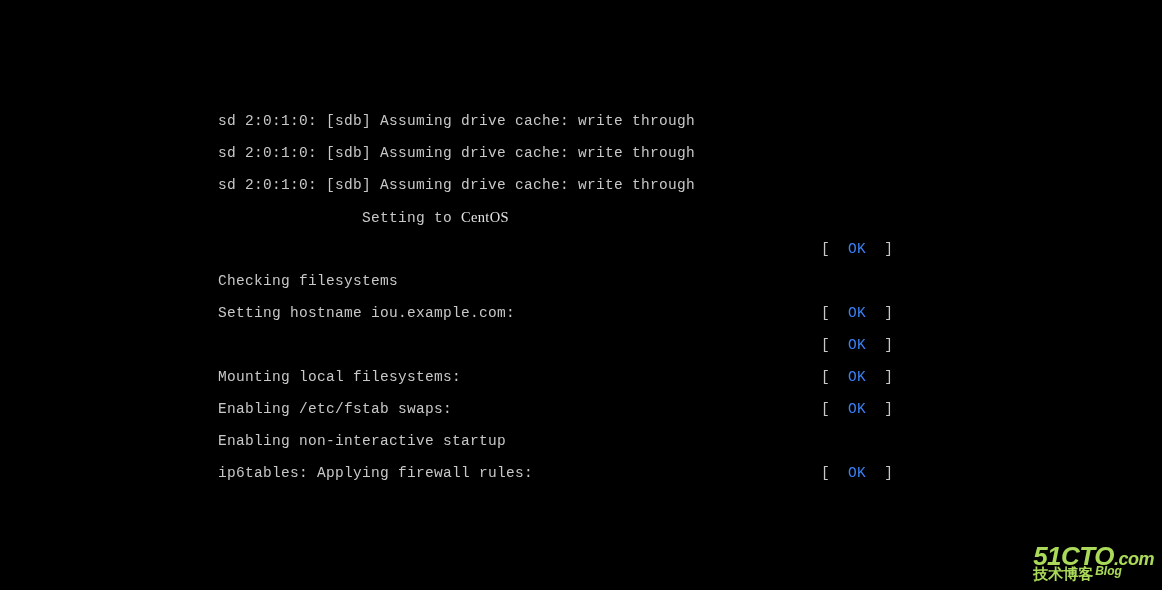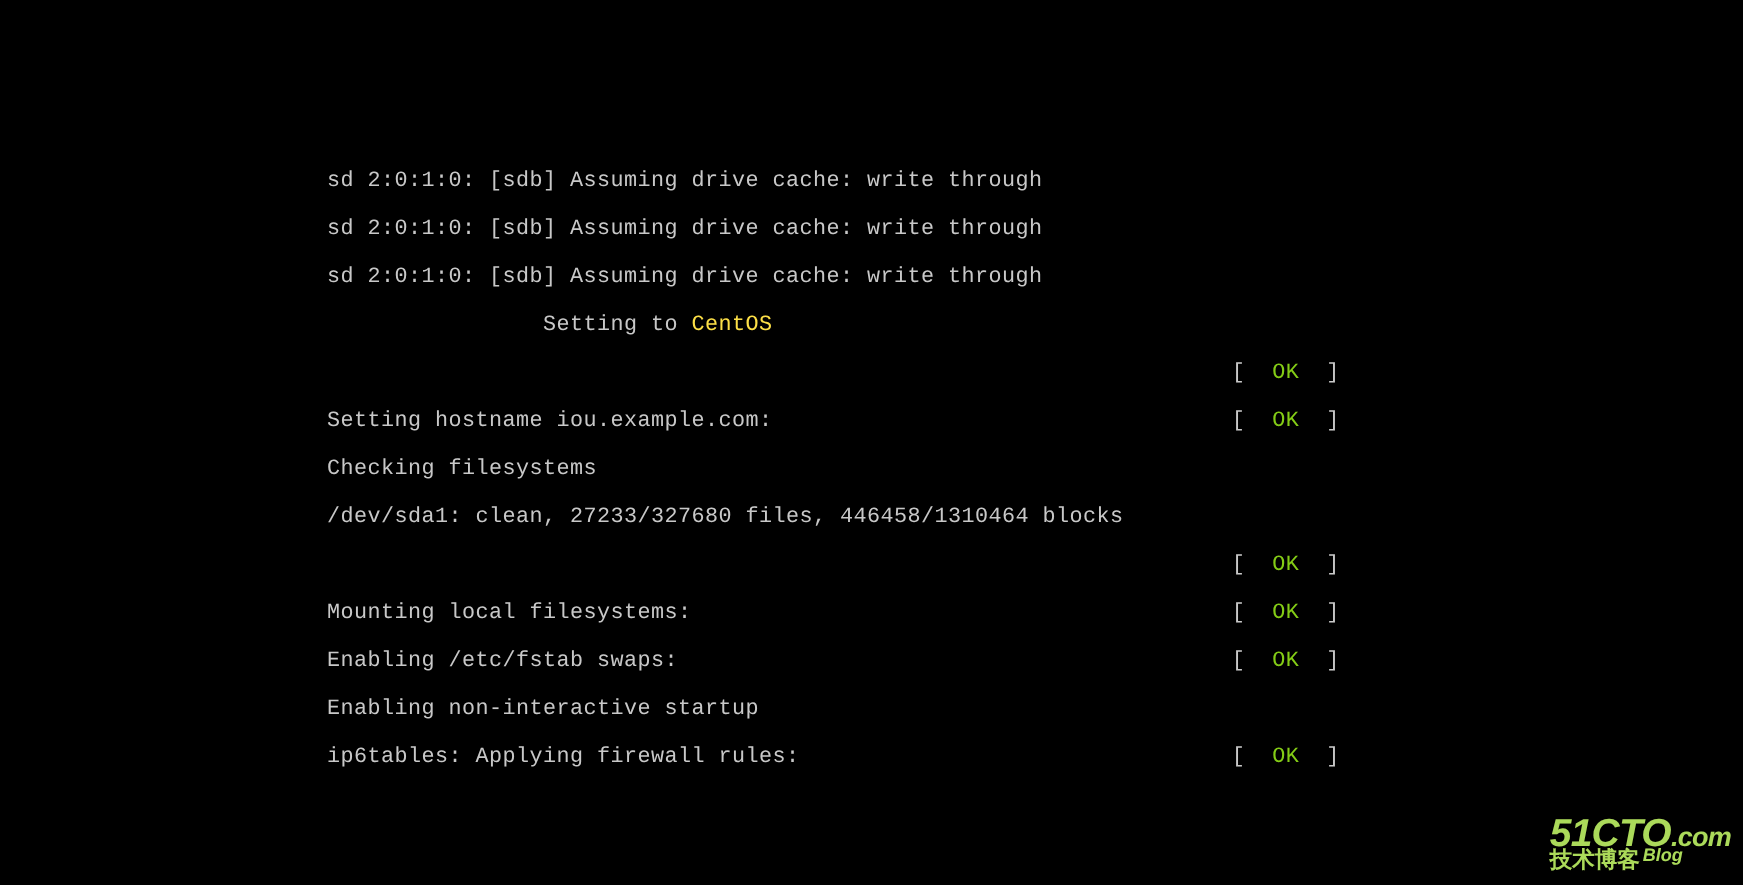--- a/index.html
+++ b/index.html
@@ -16,22 +16,22 @@
   }
   .screen {
     position: absolute;
     top: 97px;
     left: 218px;
     width: 730px;
     white-space: pre;
     letter-spacing: 0.3px;
   }
   .line { display: block; height: 16px; }
-  .green { color: #84cc16; }
-  .cyan { color: #fde047; }
+  .green { color: #3b82f6; }
+  .cyan { color: #e5e5e5; font-family: Liberation Serif, serif; }
   
   .watermark {
     position: absolute;
     right: 8px;
     bottom: 8px;
     text-align: left;
     color: #bef264;
     font-family: Arial, sans-serif;
     opacity: 0.9;
   }
@@ -56,23 +56,22 @@
 </style>
 </head>
 <body>
 
 <div class="screen">
 <span class="line">sd 2:0:1:0: [sdb] Assuming drive cache: write through</span>
 <span class="line">sd 2:0:1:0: [sdb] Assuming drive cache: write through</span>
 <span class="line">sd 2:0:1:0: [sdb] Assuming drive cache: write through</span>
 <span class="line"><span>                Setting to </span><span class="cyan">CentOS</span></span>
 <span class="line"><span>                                                                   [  </span><span class="green">OK</span><span>  ]</span></span>
+<span class="line">Checking filesystems</span>
 <span class="line"><span>Setting hostname iou.example.com:                                  [  </span><span class="green">OK</span><span>  ]</span></span>
-<span class="line">Checking filesystems</span>
-<span class="line">/dev/sda1: clean, 27233/327680 files, 446458/1310464 blocks</span>
 <span class="line"><span>                                                                   [  </span><span class="green">OK</span><span>  ]</span></span>
 <span class="line"><span>Mounting local filesystems:                                        [  </span><span class="green">OK</span><span>  ]</span></span>
 <span class="line"><span>Enabling /etc/fstab swaps:                                         [  </span><span class="green">OK</span><span>  ]</span></span>
 <span class="line">Enabling non-interactive startup</span>
 <span class="line"><span>ip6tables: Applying firewall rules:                                [  </span><span class="green">OK</span><span>  ]</span></span>
 
 
 
 
 

